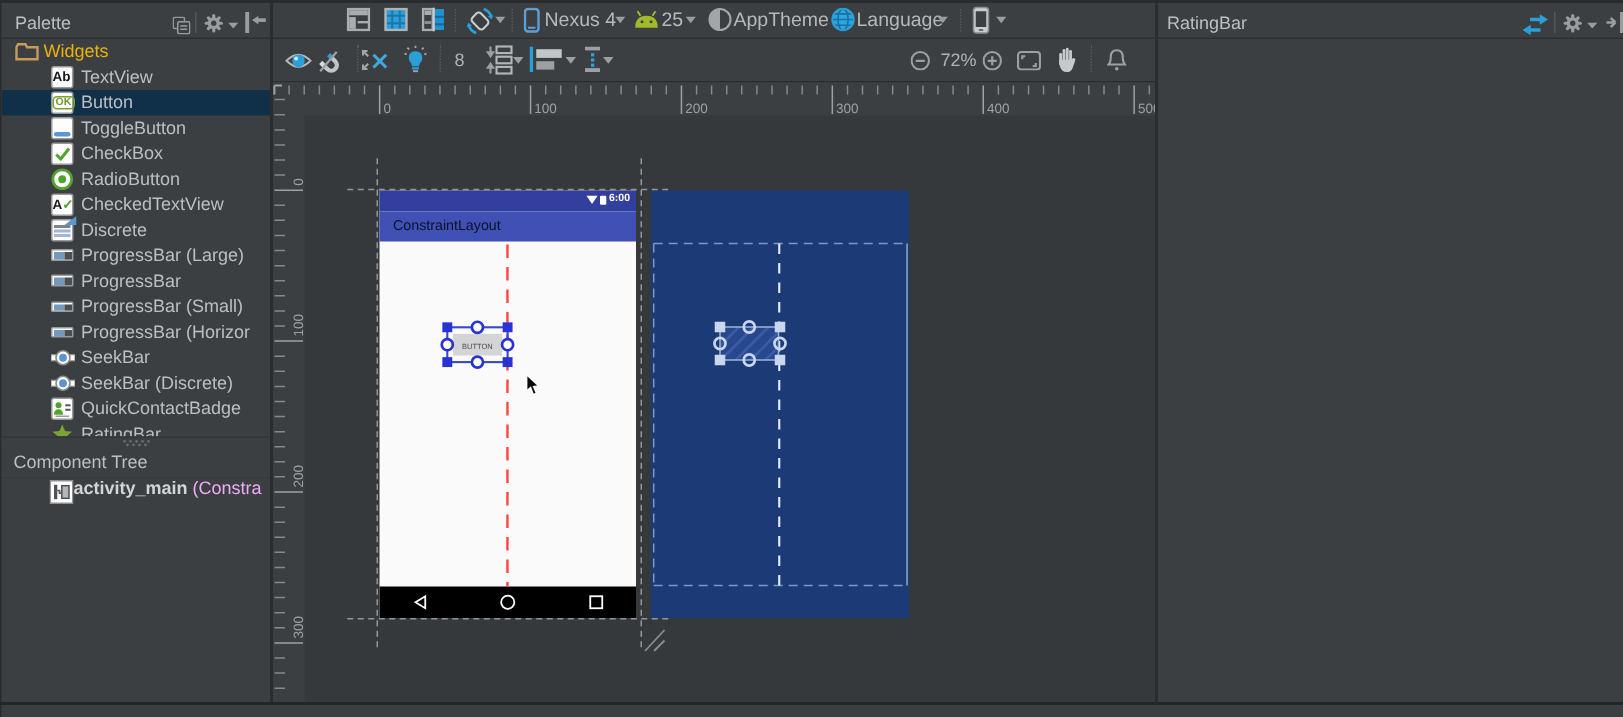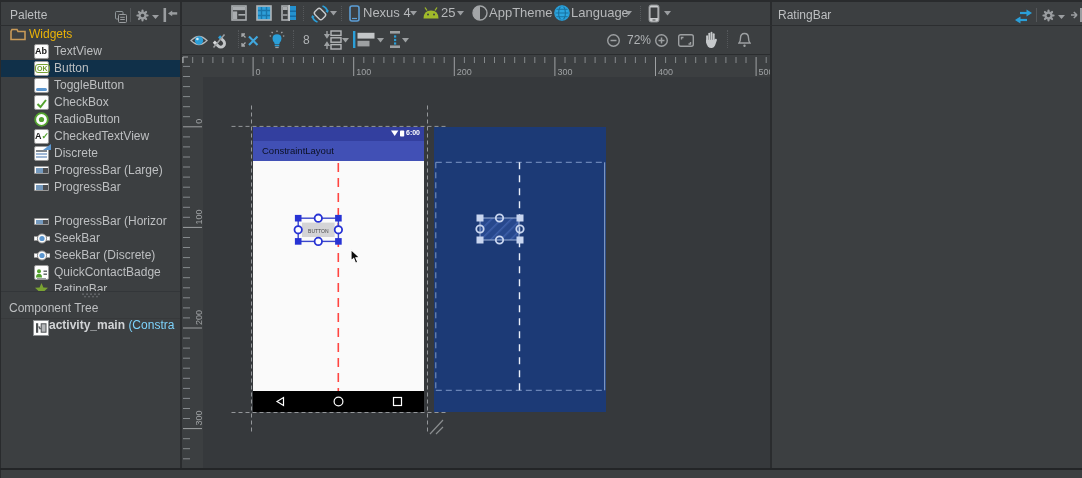--- a/index.html
+++ b/index.html
@@ -110,20 +110,27 @@
         </div>
       <div class="lb">ProgressBar (Large)</div>
     </div>
     <div class="row" style="top:153px;">
       <div class="ic" style="top:4px;height:8px;background:#fdfdfd;border:1px solid #9a9a9a;border-radius:1px;">
           <div class="abs" style="left:0.5px;top:0.5px;width:7.5px;height:5px;background:#7499bd;"></div>
           <div class="abs" style="left:8px;top:0.5px;width:4.5px;height:5px;background:#4b4e52;"></div>
         </div>
       <div class="lb">ProgressBar</div>
     </div>
+    <div class="row" style="top:170px;">
+      <div class="ic" style="top:5px;height:7px;background:#fdfdfd;border:1px solid #9a9a9a;border-radius:1px;">
+          <div class="abs" style="left:0.5px;top:0.5px;width:7px;height:4px;background:#7499bd;"></div>
+          <div class="abs" style="left:7.5px;top:0.5px;width:5px;height:4px;background:#4b4e52;"></div>
+        </div>
+      <div class="lb">ProgressBar (Small)</div>
+    </div>
     <div class="row" style="top:187px;">
       <div class="ic" style="top:5px;height:7px;background:#fdfdfd;border:1px solid #9a9a9a;border-radius:1px;">
           <div class="abs" style="left:0.5px;top:0.5px;width:7px;height:4px;background:#7499bd;"></div>
           <div class="abs" style="left:7.5px;top:0.5px;width:5px;height:4px;background:#4b4e52;"></div>
         </div>
       <div class="lb">ProgressBar (Horizor</div>
     </div>
     <div class="row" style="top:204px;">
       <svg class="abs" style="left:33px;top:3px;" width="16" height="11">
           <rect x="0" y="3.5" width="3.5" height="4" fill="#fdfdfd" stroke="#9a9a9a" stroke-width="0.8"></rect>
@@ -177,21 +184,21 @@
   </div>
   <div class="abs txt" style="left:8px;top:299px;">Component Tree</div>
   <div class="abs" style="left:0;top:316px;width:179px;height:1px;background:#37393b;"></div>
 
   <svg class="abs" style="left:32px;top:318px;" width="16" height="16">
     <rect x="0.5" y="0.5" width="15" height="15" fill="#fdfdfd" stroke="#8e9193" stroke-width="1"></rect>
     <rect x="3" y="3.2" width="2.2" height="9.6" fill="#4e5254"></rect>
     <rect x="8.2" y="3.8" width="4.8" height="8.4" fill="#b4b6b8" stroke="#4e5254" stroke-width="1"></rect>
     <path d="M5.2 7 H6.7 V8.8 H8.2" stroke="#4e5254" stroke-width="1.1" fill="none"></path>
   </svg>
-  <div class="abs" style="left:48px;top:316px;color:#d2d4d6;font-size:12px;font-weight:bold;white-space:nowrap;">activity_main <span style="color:#7dd3fc;font-weight:normal;">(Constra</span></div>
+  <div class="abs" style="left:48px;top:316px;color:#d2d4d6;font-size:12px;font-weight:bold;white-space:nowrap;">activity_main <span style="color:#f0abfc;font-weight:normal;">(Constra</span></div>
 </div>
 
 <div class="abs" id="tb1" style="left:182px;top:2px;width:588px;height:23px;color:#b6b8ba;font-size:13px;margin-left:44px;">
 
   <svg class="abs" style="left:5px;top:3px;" width="16" height="16">
     <rect x="1" y="1" width="14" height="14" fill="none" stroke="#a9adb0" stroke-width="1.6"></rect>
     <rect x="1.8" y="1.8" width="12.4" height="3.4" fill="#a9adb0"></rect>
     <rect x="1.8" y="6.4" width="4.4" height="7.8" fill="#a9adb0"></rect>
     <rect x="7.4" y="9" width="7" height="1.6" fill="#a9adb0"></rect>
   </svg>

